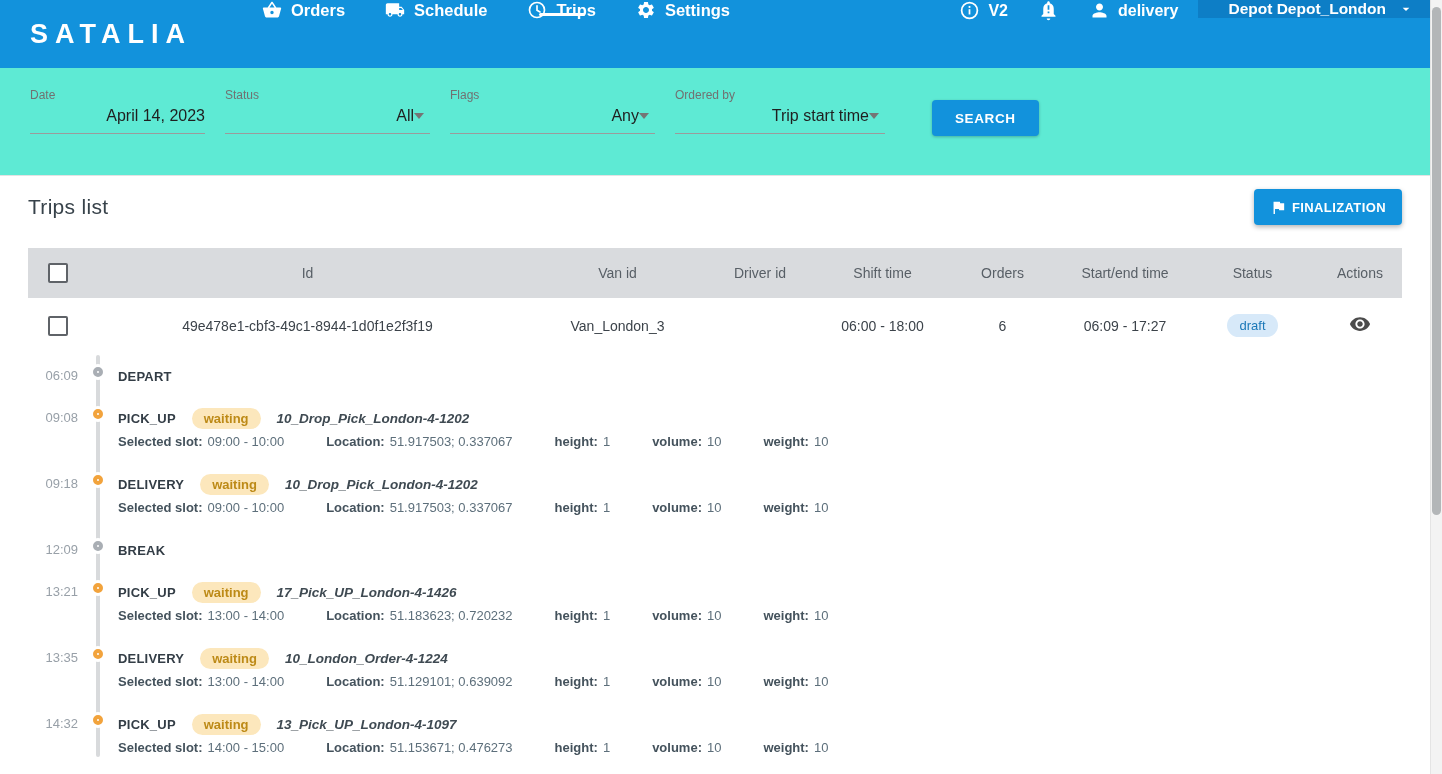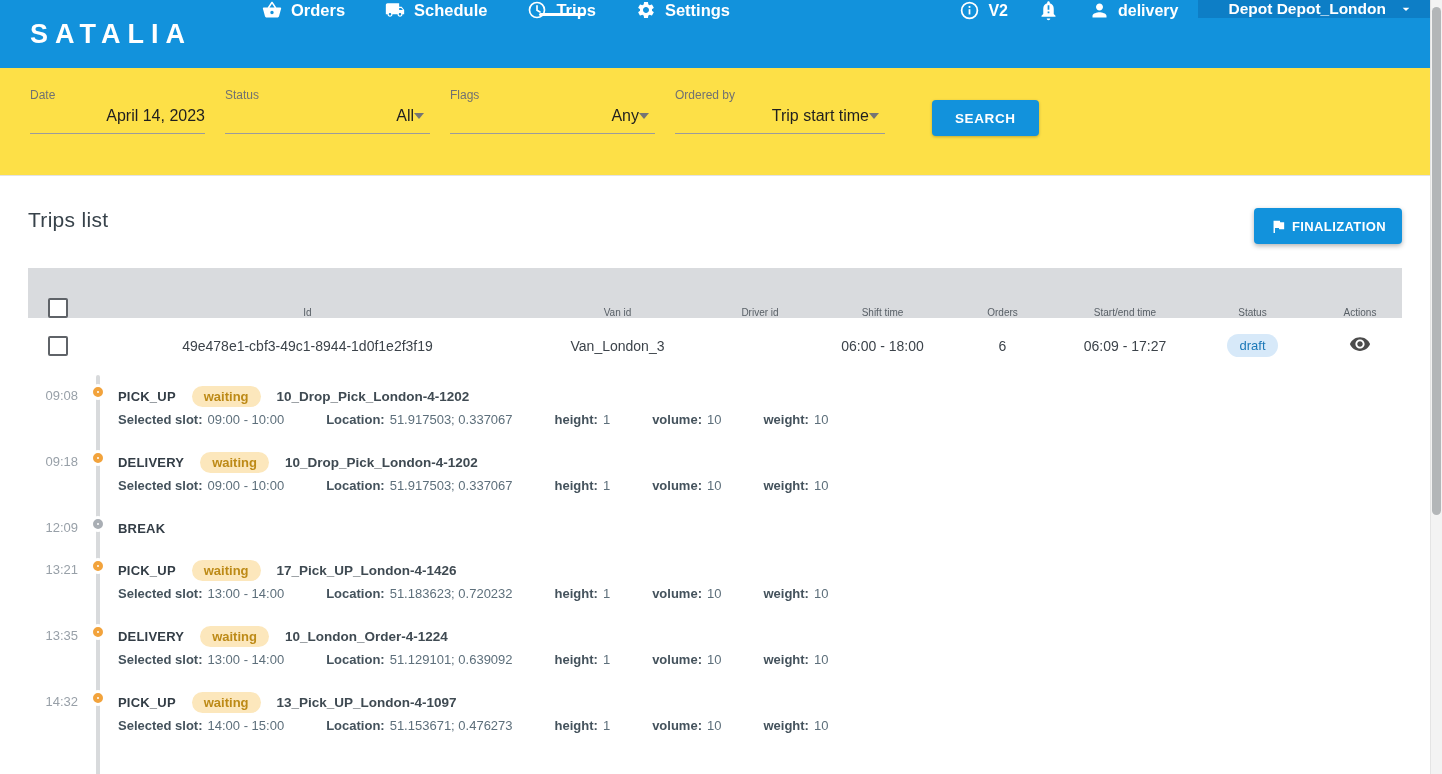--- a/index.html
+++ b/index.html
@@ -24,50 +24,50 @@
            padding:0 16px 0 30px; font-weight:700; font-size:15.5px; cursor:pointer; }
   .depot svg { width:16px; height:16px; fill:#fff; }
 
   
   .scrollbar { position:fixed; top:0; right:0; width:12px; height:774px;
                background:#f3f3f3; border-left:1px solid #e4e4e4; }
   .scroll-thumb { position:absolute; top:7px; left:1px; width:9px; height:508px;
                   background:#b3b6b8; border-radius:5px; }
 
   
-  .filters { height:108px; background:#fde047; border-bottom:1px solid #e3e3e3;
+  .filters { height:108px; background:#5eead4; border-bottom:1px solid #e3e3e3;
              display:flex; padding:20px 0 0 30px; }
   .f-field { border-bottom:1px solid #9b9b9b; padding-bottom:7px; margin-right:20px; height:46px; }
   .f-label { font-size:12px; color:#717171; }
   .f-value { font-size:16px; color:#1f1f1f; margin-top:5px; display:flex;
              justify-content:flex-end; align-items:center; }
   .f-date { width:175px; }
   .f-select { width:205px; cursor:pointer; }
   .f-select-wide { width:210px; }
   .caret { width:0; height:0; border-left:5px solid transparent; border-right:5px solid transparent;
            border-top:6px solid #757575; margin-right:6px; }
   .btn-search { margin-left:27px; margin-top:12px; height:36px; padding:0 23px;
                 background:#1292dc; color:#fff; border:none; border-radius:4px;
                 font-family:inherit; font-weight:700; font-size:13.5px; letter-spacing:.6px;
                 box-shadow:0 1px 3px rgba(0,0,0,.25); cursor:pointer; }
 
   
   .main { padding:0 28px; }
-  .list-head { display:flex; justify-content:space-between; align-items:flex-start;
-               margin-top:32px; height:38px; margin-bottom:22px; }
+  .list-head { display:flex; justify-content:space-between; align-items:center;
+               margin-top:12px; height:38px; margin-bottom:22px; }
   .list-title { font-size:21px; color:#37424a; letter-spacing:.3px; }
   .btn-finalize { height:36px; padding:2px 16px; background:#1292dc; color:#fff; border:none;
                   border-radius:4px; display:flex; align-items:center; gap:5px;
                   font-family:inherit; font-weight:700; font-size:13px; letter-spacing:.4px;
                   box-shadow:0 2px 5px rgba(0,0,0,.3); cursor:pointer; }
   .btn-finalize svg { width:17px; height:17px; fill:#fff; }
 
   
-  .thead { display:flex; align-items:flex-end; height:50px; background:#d9dbde;
-           font-size:10px; color:#585f66; }
+  .thead { display:flex; align-items:center; height:50px; background:#d9dbde;
+           font-size:14px; color:#585f66; }
   .trow  { display:flex; align-items:center; height:55px; background:#fff;
            font-size:14px; color:#3c434a; }
   .c0{width:47px;} .c1{width:465px;} .c2{width:155px;} .c3{width:130px;}
   .c4{width:115px;} .c5{width:125px;} .c6{width:120px;} .c7{width:135px;} .c8{width:80px;}
   .cell { text-align:center; }
   .checkbox { width:20px; height:20px; border:2px solid #5f6368; border-radius:2px;
               background:#fff; margin-left:20px; cursor:pointer; }
   .badge-draft { display:inline-block; background:#d7e9f9; color:#1b78b8;
                  border-radius:12px; padding:4px 12px; font-size:13px; }
   .eye-btn { background:none; border:none; cursor:pointer; }
@@ -83,21 +83,21 @@
   .stop-marker { width:40px; display:flex; justify-content:center; flex-shrink:0; }
   .ring { width:10px; height:10px; border-radius:50%; background:#fff; margin-top:2px;
           box-shadow:0 0 0 3px #fff; }
   .ring.gray   { border:4px solid #a9aeb4; }
   .ring.orange { border:4px solid #f2a33c; }
   .stop-body { flex:1; }
   .stop-head { height:22px; display:flex; align-items:center; gap:16px; }
   .stop-type { font-size:13px; font-weight:700; color:#333d46; letter-spacing:.2px; }
   .badge-waiting { background:#fce7bc; color:#bd8a17; border-radius:12px;
                    padding:3px 12px; font-size:13px; font-weight:700; }
-  .stop-order { font-size:13.5px; font-weight:700; color:#3f4a52; }
+  .stop-order { font-size:13.5px; font-weight:700; color:#3f4a52;font-style:italic; }
   .stop-details { height:24px; display:flex; align-items:center; gap:42px; font-size:13px; }
   .pair { display:flex; gap:5px; }
   .dl { font-weight:700; color:#44525c; }
   .dv { color:#5d6f7b; }
 </style>
 </head>
 <body>
 
 <div class="page">
 
@@ -232,20 +232,31 @@
           <svg viewBox="0 0 24 24">
               <path d="M12 4.5C7 4.5 2.73 7.61 1 12c1.73 4.39 6 7.5 11 7.5s9.27-3.11 11-7.5c-1.73-4.39-6-7.5-11-7.5zM12 17c-2.76 0-5-2.24-5-5s2.24-5 5-5 5 2.24 5 5-2.24 5-5 5zm0-8c-1.66 0-3 1.34-3 3s1.34 3 3 3 3-1.34 3-3-1.34-3-3-3z"></path>
             </svg>
         </button>
       </div>
     </div>
 
     <div class="timeline">
       <div class="tl-line"></div>
 
+      <div class="stop">
+        <div class="stop-time">06:09</div>
+        <div class="stop-marker">
+            <span class="ring gray"></span>
+          </div>
+        <div class="stop-body">
+          <div class="stop-head">
+              <span class="stop-type">DEPART</span>
+            </div>
+        </div>
+      </div>
 
       <div class="stop">
         <div class="stop-time">09:08</div>
         <div class="stop-marker">
             <span class="ring orange"></span>
           </div>
         <div class="stop-body">
           <div class="stop-head">
             <span class="stop-type">PICK_UP</span>
             <span class="badge-waiting">waiting</span>

